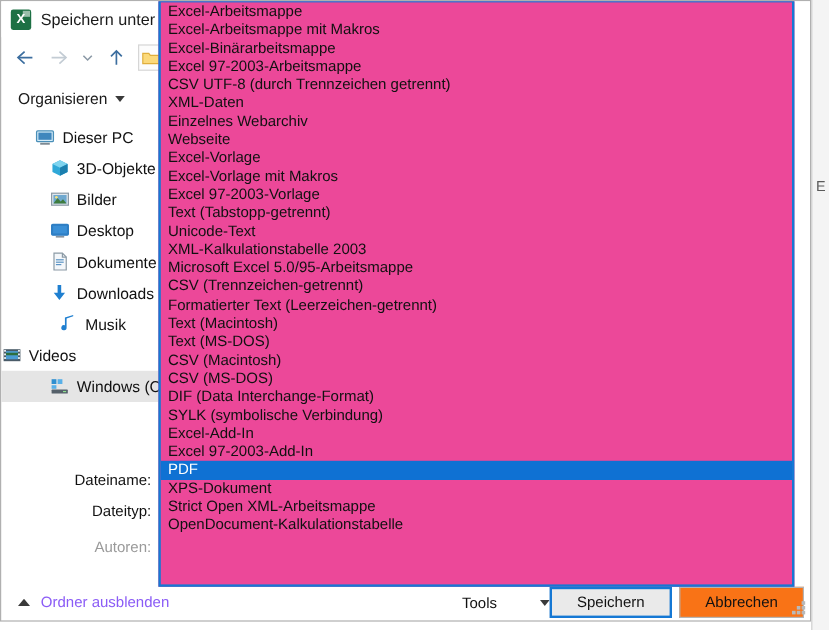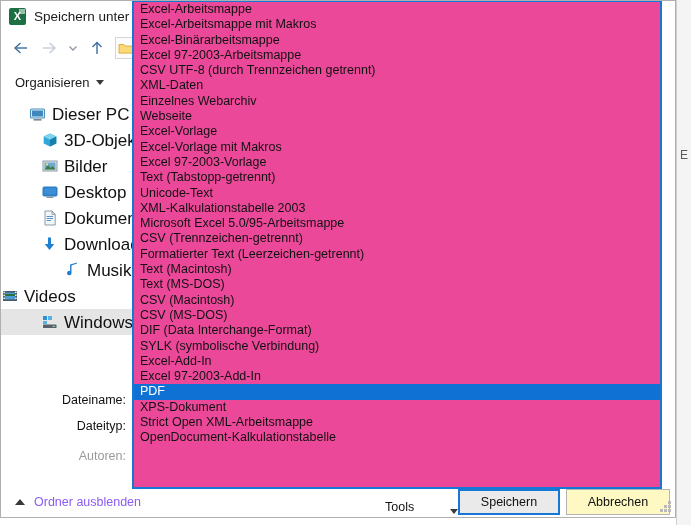--- a/index.html
+++ b/index.html
@@ -145,21 +145,21 @@
     position: absolute;
     left: 0;
     top: 100px;
     width: 131px;
     height: 260px;
   }
   .tree-item {
     height: 26px;
     display: flex;
     align-items: center;
-    font-size: 17px;
+    font-size: 13px;
     color: #111111;
     white-space: nowrap;
     box-sizing: border-box;
     padding-right: 4px;
   }
   .tree-item.selected { background: #e5e5e5; }
   .tree-icon {
     width: 17px;
     height: 17px;
     flex: none;
@@ -225,33 +225,33 @@
     border-right: 5px solid transparent;
     border-bottom: 6px solid #3a3a3a;
   }
   #tools-btn {
     position: absolute;
     left: 376px;
     top: 6px;
     width: 72px;
     height: 23px;
     display: flex;
-    align-items: flex-end;
+    align-items: center;
     justify-content: space-between;
     padding: 0 8px;
     box-sizing: border-box;
     font-size: 12.5px;
     color: #111111;
     gap: 36px;
   }
   .dlg-btn {
     position: absolute;
     top: 4px;
     height: 26px;
-    background: #fef9c3;
+    background: #f97316;
     border: 1px solid #b4b4b4;
     box-sizing: border-box;
     display: flex;
     align-items: center;
     justify-content: center;
     font-size: 12.5px;
     color: #111111;
     white-space: nowrap;
   }
   #save-btn {
@@ -438,21 +438,21 @@
 
     <div class="tree-item" style="padding-left:40px">
       <span class="tree-icon">
         <svg width="15" height="16" viewBox="0 0 15 16">
           <path d="M6 1.5 h3 v6.5 h3.2 L7.5 14 L2.8 8 H6 Z" fill="#1f7fd0"></path>
         </svg>
       </span>
       <span class="tree-label">Downloads</span>
     </div>
 
-    <div class="tree-item" style="padding-left:63px">
+    <div class="tree-item" style="padding-left:47px">
       <span class="tree-icon">
         <svg width="14" height="16" viewBox="0 0 14 16">
           <path d="M11 1.5 L5.5 3.4 V11 a2.2 2.2 0 1 1 -1.4 -2 V2.6 L11 0.4 Z" fill="#1f7fd0"></path>
         </svg>
       </span>
       <span class="tree-label">Musik</span>
     </div>
 
     <div class="tree-item" style="">
       <span class="tree-icon">

